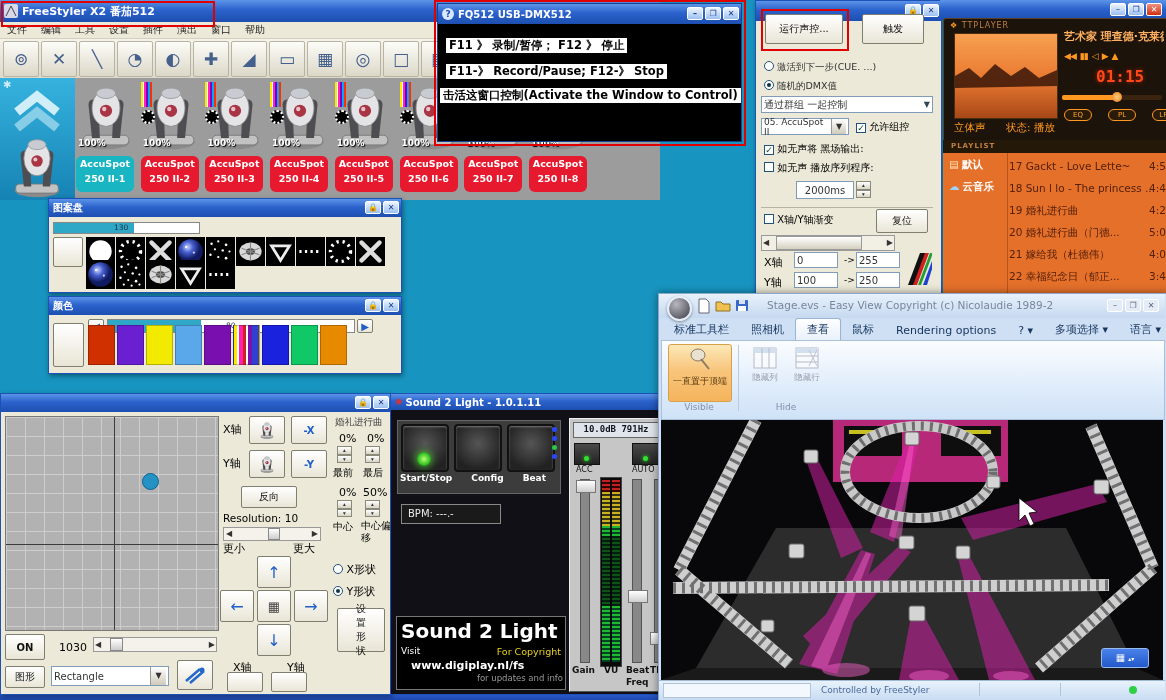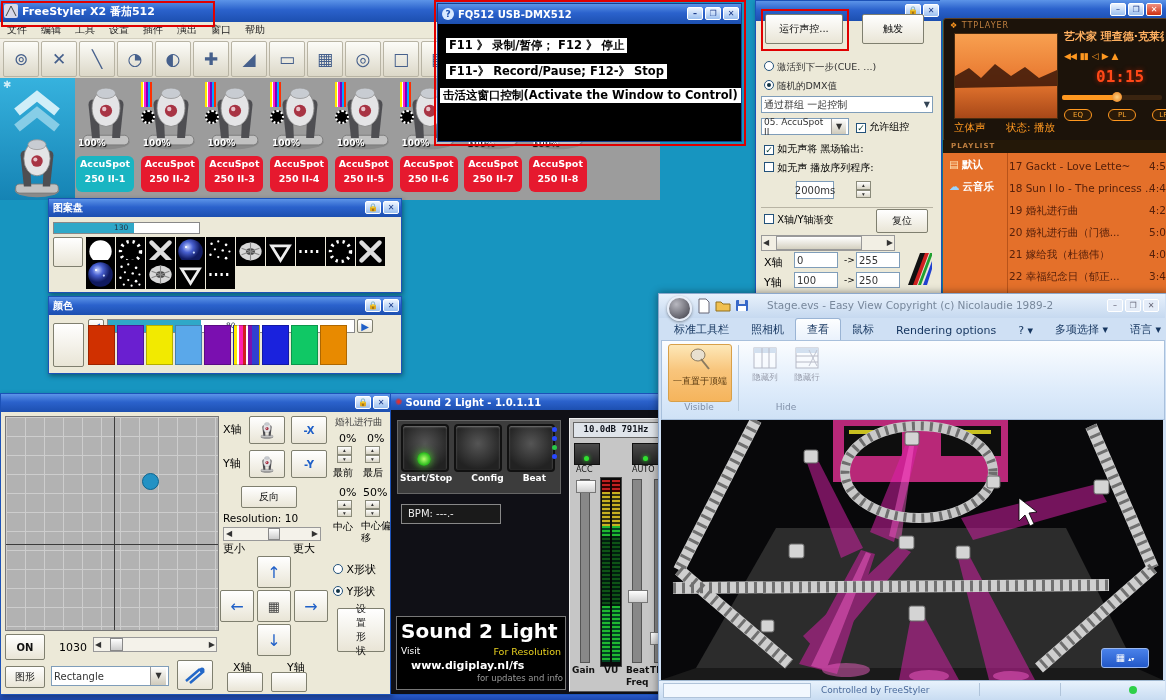--- a/index.html
+++ b/index.html
@@ -454,21 +454,21 @@
         <span style="width:5px;height:5px;border-radius:50%;background:#2848ff"></span>
         <span style="width:5px;height:5px;border-radius:50%;background:#28c848"></span>
         <span style="width:5px;height:5px;border-radius:50%;background:#2848ff"></span>
       </div>
     </div>
     <div class="abs" style="left:10px;top:110px;width:92px;height:18px;background:#1a1a1a;border:1px solid #888;color:#eee;font-size:10px;font-weight:normal;line-height:17px;padding-left:6px"><span>BPM: ---.-</span></div>
     <div class="abs" style="left:5px;top:222px;width:168px;height:72px;background:#000;border:1px solid #777">
       <div style="color:#fff;font-size:20px;font-weight:bold;padding:2px 4px">Sound 2 Light</div>
       <div style="position:relative;height:40px">
         <span style="position:absolute;left:4px;top:1px;color:#fff;font-size:9px">Visit</span>
-        <span style="position:absolute;right:4px;top:1px;color:#e8d020;font-size:9.5px">For Resolution</span>
+        <span style="position:absolute;right:4px;top:1px;color:#e8d020;font-size:9.5px">For Copyright</span>
         <span style="position:absolute;left:14px;top:14px;color:#fff;font-size:11px;font-weight:bold">www.digiplay.nl/fs</span>
         <span style="position:absolute;right:2px;top:28px;color:#999;font-size:8.5px">for updates and info</span>
       </div>
     </div>
     <div class="abs" style="left:178px;top:24px;width:92px;height:272px;background:#c6c6c6;border:1px solid #eee;border-right-color:#555;border-bottom-color:#555">
       <div class="abs lcdtxt" style="left:3px;top:3px;width:84px;height:14px;background:#dfe4ea;border:1px solid #666;font-size:9px;font-weight:bold;line-height:13px;text-align:center;color:#10141c"><span>10.0dB 791Hz</span></div>
       <div class="abs" style="left:4px;top:24px;width:24px;height:20px;background:linear-gradient(#4a4a4a,#222);border:1px solid #111">
           <span style="position:absolute;left:9px;top:12px;width:5px;height:5px;border-radius:50%;background:#30e030;box-shadow:0 0 4px #30e030"></span>
         </div>
       <div class="abs" style="left:6px;top:46px;font-size:8px;color:#111">ACC</div>
@@ -519,21 +519,21 @@
         <span>通过群组 一起控制</span>
         <span style="font-size:8px;color:#345">▼</span>
       </div>
     <div class="abs inp" style="left:5px;top:117px;width:88px;height:17px;justify-content:space-between">
         <span style="font-size:9px">05. AccuSpot II</span>
         <span style="background:linear-gradient(#fff,#cfcabb);border-left:1px solid #999;width:14px;text-align:center;font-size:8px;height:100%;line-height:15px">▼</span>
       </div>
     <div class="abs" style="left:100px;top:119px;font-size:10px"><span class="cb">✓</span> <span>允许组控</span></div>
     <div class="abs" style="left:8px;top:141px;font-size:10px"><span class="cb">✓</span> <span>如无声将 黑场输出:</span></div>
     <div class="abs" style="left:8px;top:160px;font-size:10px"><span class="cb"></span> <span>如无声 播放序列程序:</span></div>
-    <div class="abs inp" style="left:40px;top:180px;width:38px;height:18px;justify-content:center">
+    <div class="abs inp" style="left:40px;top:180px;width:58px;height:18px;justify-content:center">
         <span>2000ms</span>
       </div>
     <div class="abs spin" style="left:100px;top:180px">
         <b>▴</b>
         <b>▾</b>
       </div>
     <div class="abs" style="left:5px;top:206px;width:172px;height:1px;background:#b8b4a4"></div>
     <div class="abs" style="left:8px;top:212px;font-size:10px"><span class="cb"></span> <span>X轴/Y轴渐变</span></div>
     <div class="abs btn" style="left:120px;top:208px;width:52px;height:24px">复位</div>
     <div class="abs" style="left:5px;top:234px;width:132px;height:14px;border:1px solid #999;background:#f2efe4">

